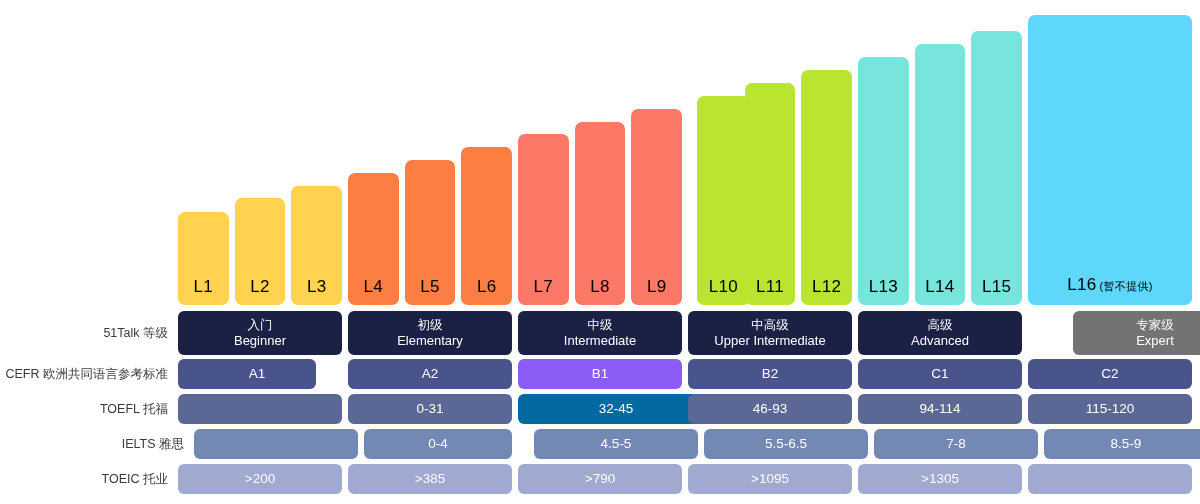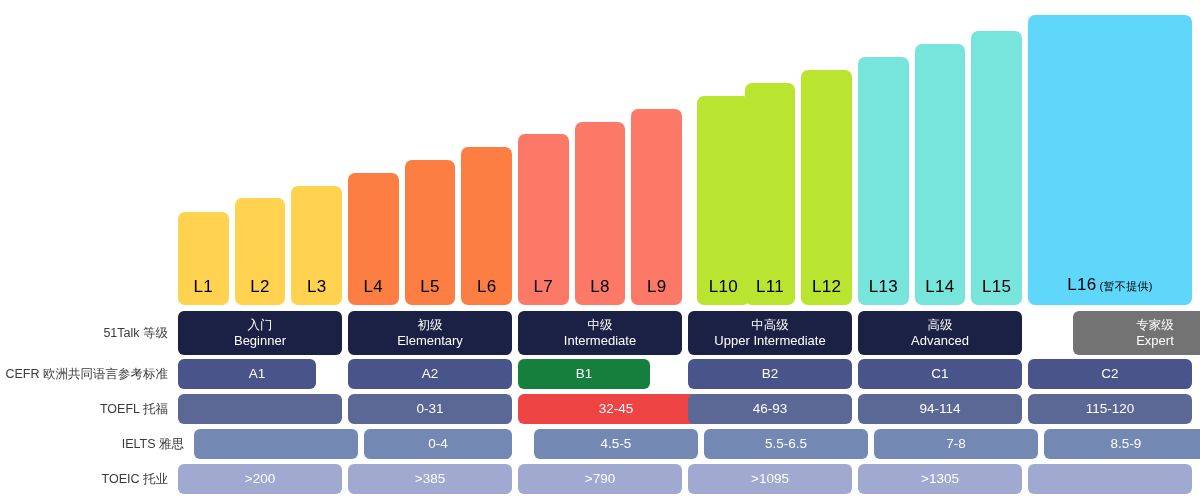--- a/index.html
+++ b/index.html
@@ -187,21 +187,21 @@
 
     <div class="trow" id="row-cefr">
       <div class="rowlabel">CEFR 欧洲共同语言参考标准</div>
       <div class="cells">
           <div class="cell" style="left: 0px; width: 138px; background: rgb(73, 84, 138); padding-left: 20px;">
             <span class="single">A1</span>
           </div>
           <div class="cell" style="left: 170px; width: 164px; background: rgb(73, 84, 138);">
             <span class="single">A2</span>
           </div>
-          <div class="cell" style="left: 340px; width: 132px; background: #15803d;">
+          <div class="cell" style="left: 340px; width: 164px; background: #8b5cf6;">
             <span class="single">B1</span>
           </div>
           <div class="cell" style="left: 510px; width: 164px; background: rgb(73, 84, 138);">
             <span class="single">B2</span>
           </div>
           <div class="cell" style="left: 680px; width: 164px; background: rgb(73, 84, 138); text-align: center;">
             <span class="single">C1</span>
           </div>
           <div class="cell" style="left: 850px; width: 164px; background: rgb(73, 84, 138);">
             <span class="single">C2</span>
@@ -211,21 +211,21 @@
 
     <div class="trow" id="row-toefl">
       <div class="rowlabel">TOEFL 托福</div>
       <div class="cells">
           <div class="cell empty" style="left: 0px; width: 164px; background: rgb(91, 104, 149);">
             <span class="single"></span>
           </div>
           <div class="cell" style="left: 170px; width: 164px; background: rgb(91, 104, 149);">
             <span class="single">0-31</span>
           </div>
-          <div class="cell" style="left: 340px; width: 196px; background: #ef4444;">
+          <div class="cell" style="left: 340px; width: 196px; background: #0369a1;">
             <span class="single">32-45</span>
           </div>
           <div class="cell" style="left: 510px; width: 164px; background: rgb(91, 104, 149);">
             <span class="single">46-93</span>
           </div>
           <div class="cell" style="left: 680px; width: 164px; background: rgb(91, 104, 149);">
             <span class="single">94-114</span>
           </div>
           <div class="cell" style="left: 850px; width: 164px; background: rgb(91, 104, 149);">
             <span class="single">115-120</span>

